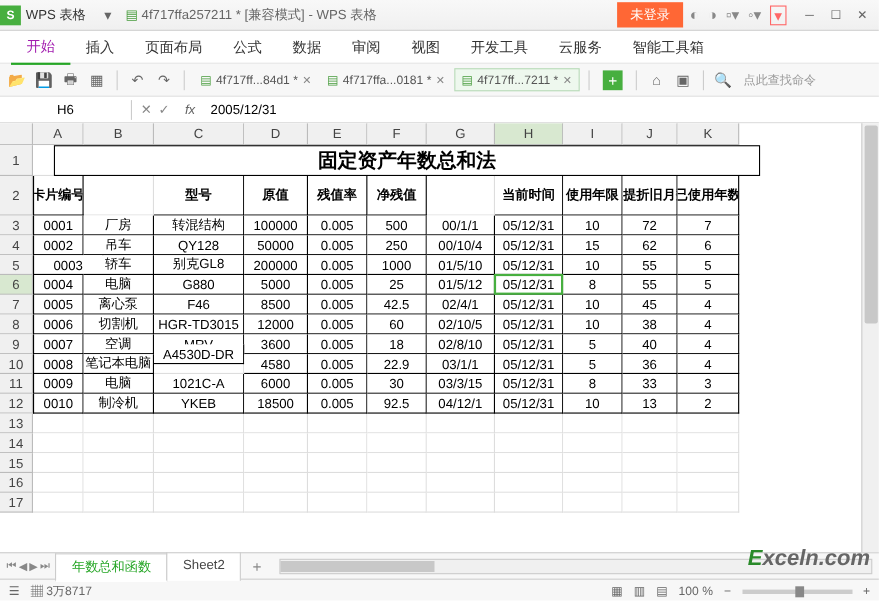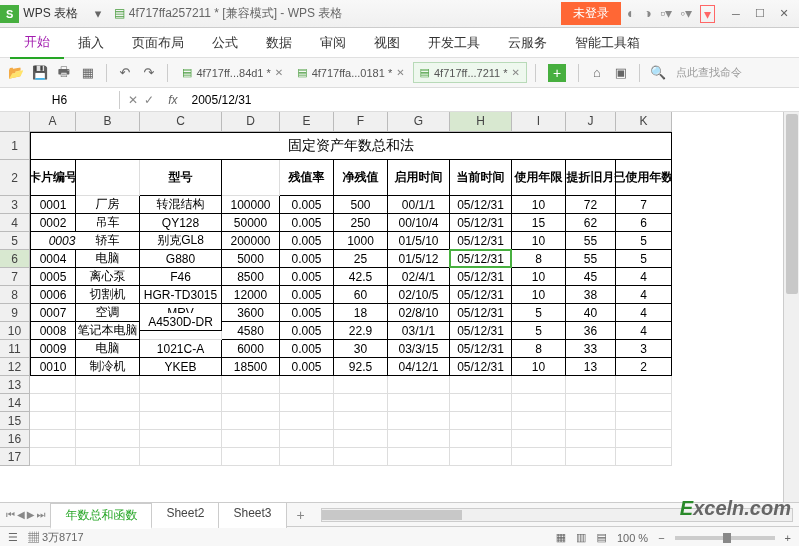--- a/index.html
+++ b/index.html
@@ -42,21 +42,21 @@
 .row-headers { position: absolute; left: 0; top: 20px; width: 30px; }
 .row-h { background: #f0f0f0; border-right: 1px solid #bbb; border-bottom: 1px solid #bbb; text-align: center; font-size: 12px; color: #444; }
 .row-h.sel { background: #d8e8d0; }
 .grid { position: absolute; left: 30px; top: 20px; right: 0; bottom: 0; }
 
 .cell { position: absolute; border-right: 1px solid #ddd; border-bottom: 1px solid #ddd; font-size: 12px; display: flex; align-items: center; justify-content: center; overflow: hidden; white-space: nowrap; background: #fff; }
 .cell.b { border: 1px solid #000; border-width: 0 1px 1px 0; }
 .cell.bt { border-top: 1px solid #000; }
 .cell.bl { border-left: 1px solid #000; }
 .cell.header-cell { font-weight: bold; }
-.cell.title-cell { font-size: 14px; font-weight: normal; }
+.cell.title-cell { font-size: 18px; font-weight: bold; margin-left: 19px; }
 .selected-cell { position: absolute; border: 2px solid #47af3f; pointer-events: none; }
 
 .scroll-v { position: absolute; right: 0; top: 112px; width: 16px; height: 390px; background: #f0f0f0; border-left: 1px solid #ccc; }
 .scroll-thumb-v { position: absolute; top: 2px; left: 2px; width: 12px; height: 180px; background: #c8c8c8; border-radius: 2px; }
 
 .sheet-tabs { height: 24px; display: flex; align-items: center; background: #f7f7f7; border-top: 1px solid #ccc; }
 .tab-nav { display: flex; gap: 2px; padding: 0 6px; color: #888; }
 .tab-nav span { font-size: 10px; }
 .sheet-tab { padding: 3px 14px; font-size: 12px; border: 1px solid #ccc; border-bottom: none; background: #fff; margin-left: -1px; color: #444; }
 .sheet-tab.active { background: #fff; color: #26a626; border-bottom: 2px solid #fff; position: relative; top: 1px; }
@@ -375,23 +375,23 @@
       <div class="cell " style="left: 250px; top: 316px; width: 54px; height: 18px;"></div>
       <div class="cell " style="left: 304px; top: 316px; width: 54px; height: 18px;"></div>
       <div class="cell " style="left: 358px; top: 316px; width: 62px; height: 18px;"></div>
       <div class="cell " style="left: 420px; top: 316px; width: 62px; height: 18px;"></div>
       <div class="cell " style="left: 482px; top: 316px; width: 54px; height: 18px;"></div>
       <div class="cell " style="left: 536px; top: 316px; width: 50px; height: 18px;"></div>
       <div class="cell " style="left: 586px; top: 316px; width: 56px; height: 18px;"></div>
       <div class="cell b bt bl title-cell" style="left: 0px; top: 0px; width: 642px; height: 28px;">固定资产年数总和法</div>
       <div class="cell b header-cell bl" style="left: 0px; top: 28px; width: 46px; height: 36px;">卡片编号</div>
       <div class="cell b header-cell" style="left: 110px; top: 28px; width: 82px; height: 36px;">型号</div>
+      <div class="cell b header-cell" style="left: 192px; top: 28px; width: 58px; height: 36px;">原值</div>
       <div class="cell b header-cell" style="left: 304px; top: 28px; width: 54px; height: 36px;">净残值</div>
       <div class="cell b header-cell" style="left: 250px; top: 28px; width: 54px; height: 36px;">残值率</div>
-      <div class="cell b header-cell" style="left: 358px; top: 28px; width: 62px; height: 36px;">启用时间</div>
       <div class="cell b header-cell" style="left: 420px; top: 28px; width: 62px; height: 36px;">当前时间</div>
       <div class="cell b header-cell" style="left: 482px; top: 28px; width: 54px; height: 36px;">使用年限</div>
       <div class="cell b header-cell" style="left: 536px; top: 28px; width: 50px; height: 36px;">已提折旧月数</div>
       <div class="cell b header-cell" style="left: 586px; top: 28px; width: 56px; height: 36px;">已使用年数</div>
       <div class="cell b bl" style="left: 0px; top: 64px; width: 46px; height: 18px;">0001</div>
       <div class="cell b" style="left: 46px; top: 64px; width: 64px; height: 18px;">厂房</div>
       <div class="cell b" style="left: 110px; top: 64px; width: 82px; height: 18px;">转混结构</div>
       <div class="cell b" style="left: 192px; top: 64px; width: 58px; height: 18px;">100000</div>
       <div class="cell b" style="left: 250px; top: 64px; width: 54px; height: 18px;">0.005</div>
       <div class="cell b" style="left: 304px; top: 64px; width: 54px; height: 18px;">500</div>
@@ -404,21 +404,21 @@
       <div class="cell b" style="left: 46px; top: 82px; width: 64px; height: 18px;">吊车</div>
       <div class="cell b" style="left: 110px; top: 82px; width: 82px; height: 18px;">QY128</div>
       <div class="cell b" style="left: 192px; top: 82px; width: 58px; height: 18px;">50000</div>
       <div class="cell b" style="left: 250px; top: 82px; width: 54px; height: 18px;">0.005</div>
       <div class="cell b" style="left: 304px; top: 82px; width: 54px; height: 18px;">250</div>
       <div class="cell b" style="left: 358px; top: 82px; width: 62px; height: 18px;">00/10/4</div>
       <div class="cell b" style="left: 420px; top: 82px; width: 62px; height: 18px;">05/12/31</div>
       <div class="cell b" style="left: 482px; top: 82px; width: 54px; height: 18px;">15</div>
       <div class="cell b" style="left: 536px; top: 82px; width: 50px; height: 18px;">62</div>
       <div class="cell b" style="left: 586px; top: 82px; width: 56px; height: 18px;">6</div>
-      <div class="cell b bl" style="left: 0px; top: 100px; width: 64px; height: 18px; font-style: italic;">0003</div>
+      <div class="cell b bl" style="left: 0px; top: 100px; width: 64px; height: 18px;">0003</div>
       <div class="cell b" style="left: 46px; top: 100px; width: 64px; height: 18px;">轿车</div>
       <div class="cell b" style="left: 110px; top: 100px; width: 82px; height: 18px;">别克GL8</div>
       <div class="cell b" style="left: 192px; top: 100px; width: 58px; height: 18px;">200000</div>
       <div class="cell b" style="left: 250px; top: 100px; width: 54px; height: 18px;">0.005</div>
       <div class="cell b" style="left: 304px; top: 100px; width: 54px; height: 18px;">1000</div>
       <div class="cell b" style="left: 358px; top: 100px; width: 62px; height: 18px;">01/5/10</div>
       <div class="cell b" style="left: 420px; top: 100px; width: 62px; height: 18px;">05/12/31</div>
       <div class="cell b" style="left: 482px; top: 100px; width: 54px; height: 18px;">10</div>
       <div class="cell b" style="left: 536px; top: 100px; width: 50px; height: 18px;">55</div>
       <div class="cell b" style="left: 586px; top: 100px; width: 56px; height: 18px;">5</div>
@@ -510,21 +510,20 @@
 <div class="sheet-tabs">
   <div class="tab-nav">
     <span>⏮</span>
     <span>◀</span>
     <span>▶</span>
     <span>⏭</span>
   </div>
   <div id="sheet-tabs" style="display:flex">
       <div class="sheet-tab active">年数总和函数</div>
       <div class="sheet-tab">Sheet2</div>
-      <div class="sheet-tab">Sheet3</div>
     </div>
   <span class="tab-add">+</span>
   <div class="scroll-h">
     <div class="scroll-thumb-h"></div>
   </div>
 </div>
 
 <div class="statusbar">
   <span>☰</span>
   <span>▦ <span>3万8717</span></span>

